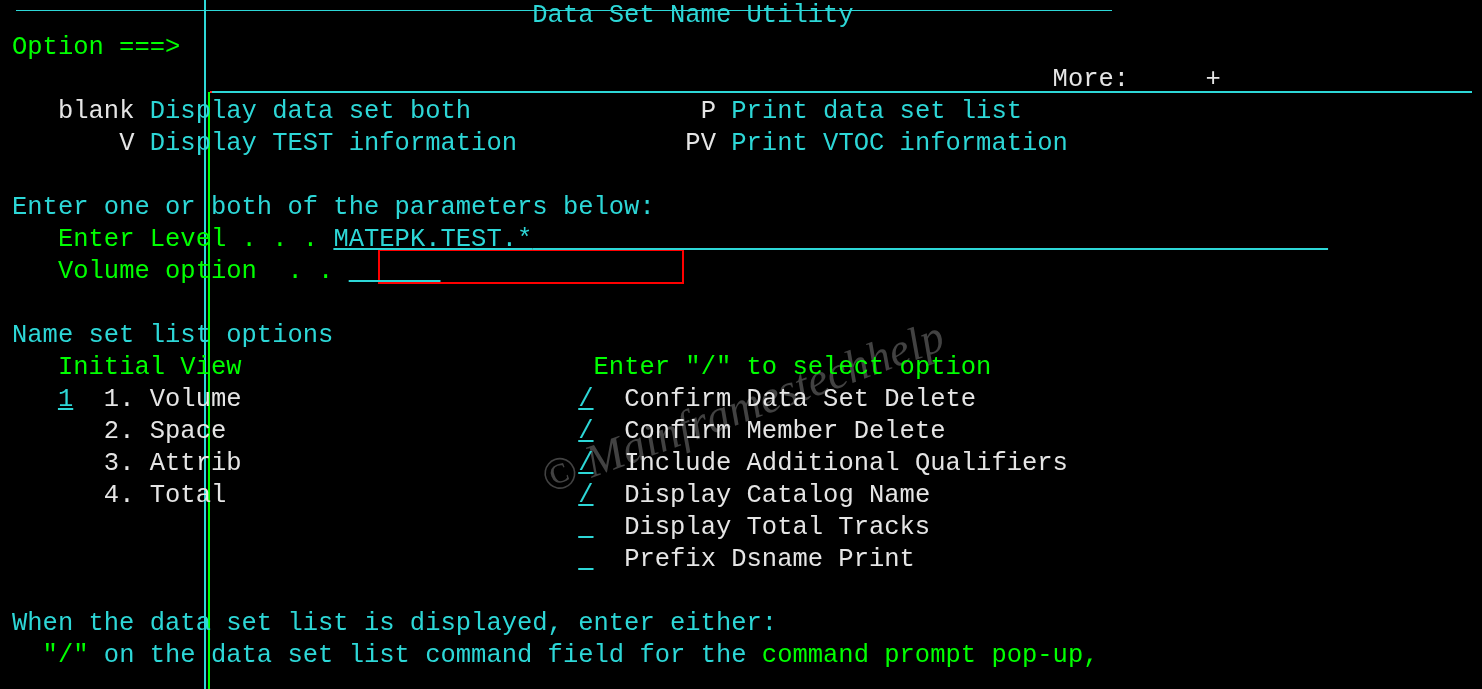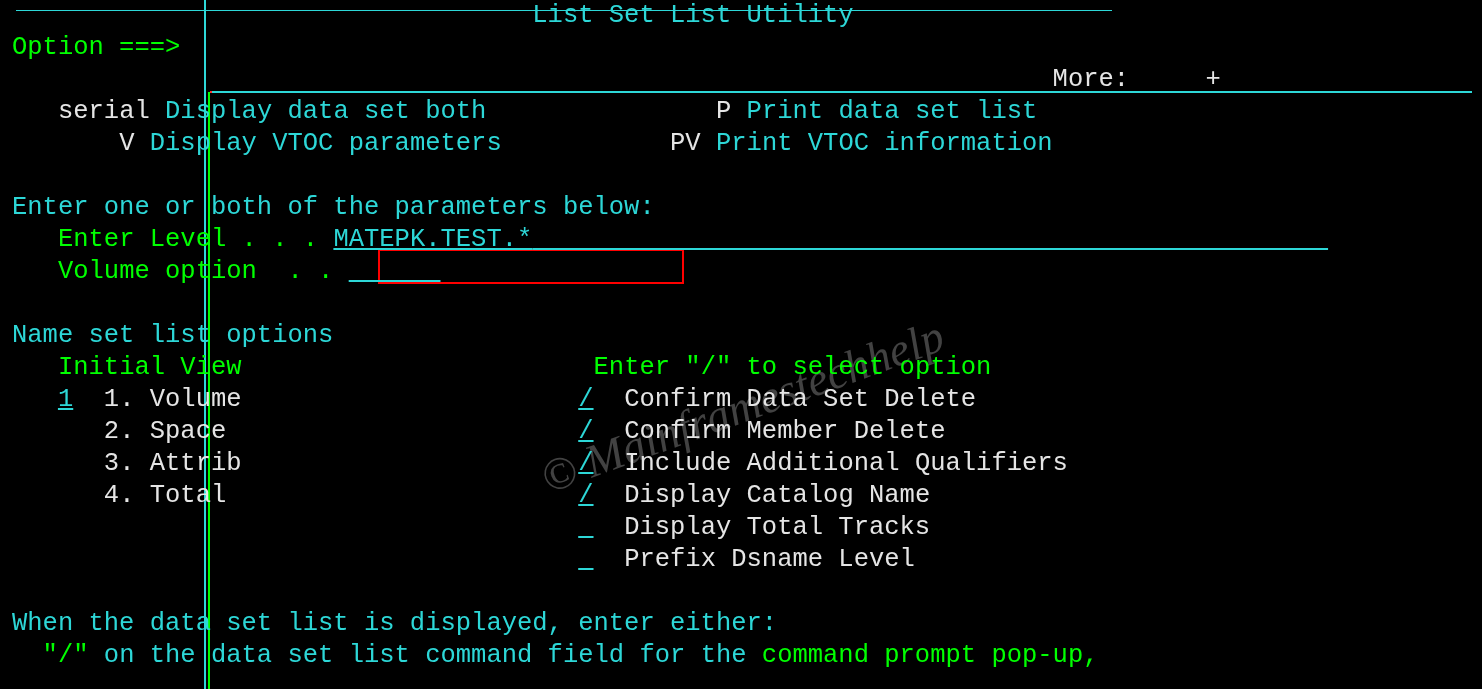--- a/index.html
+++ b/index.html
@@ -85,33 +85,33 @@
 <div class="cyan-long-under" style="top:91px; left:212px; right:10px;"></div>
 
 <div class="redbox" style="top:249px; left:378px; width:306px; height:35px;"></div>
 
 <div class="vline-cyan" style="left:204px; top:0px; height:689px;"></div>
 
 <div class="vline-green" style="left:208px; top:92px; height:597px;"></div>
 
 <div class="watermark">© Mainframestechhelp</div>
 
-<pre class="term">                                  <span class="c">List Set List Utility</span>
+<pre class="term">                                  <span class="c">Data Set Name Utility</span>
 <span class="g">Option ===&gt;</span> <span class="r ud"></span>
                                                                     <span class="w">More:</span>     <span class="w">+</span>
-   <span class="w">serial</span> <span class="c">Display data set both</span>               <span class="w">P</span> <span class="c">Print data set list</span>
-       <span class="w">V</span> <span class="c">Display VTOC parameters</span>           <span class="w">PV</span> <span class="c">Print VTOC information</span>
+   <span class="w">blank</span> <span class="c">Display data set both</span>               <span class="w">P</span> <span class="c">Print data set list</span>
+       <span class="w">V</span> <span class="c">Display TEST information</span>           <span class="w">PV</span> <span class="c">Print VTOC information</span>
 
 <span class="c">Enter one or both of the parameters below:</span>
    <span class="g">Enter Level . . .</span> <span class="c ud">MATEPK.TEST.*</span><span class="c ud">                                                    </span>
    <span class="g">Volume option  . .</span> <span class="c ud"><span></span>      </span>
 
 <span class="c">Name set list options</span>
    <span class="g">Initial View</span>                       <span class="g">Enter "/" to select option</span>
    <span class="c ud">1</span>  <span class="w">1. Volume</span>                      <span class="c ud">/</span>  <span class="w">Confirm Data Set Delete</span>
       <span class="w">2. Space</span>                       <span class="c ud">/</span>  <span class="w">Confirm Member Delete</span>
       <span class="w">3. Attrib</span>                      <span class="c ud">/</span>  <span class="w">Include Additional Qualifiers</span>
       <span class="w">4. Total</span>                       <span class="c ud">/</span>  <span class="w">Display Catalog Name</span>
                                      <span class="c ud"> </span>  <span class="w">Display Total Tracks</span>
-                                     <span class="c ud"> </span>  <span class="w">Prefix Dsname Level</span>
+                                     <span class="c ud"> </span>  <span class="w">Prefix Dsname Print</span>
 
 <span class="c">When the data set list is displayed, enter either:</span>
   <span class="g">"/"</span><span class="c"> on the data set list command field for the </span><span class="g">command prompt pop-up,</span></pre>
 
 </body></html>

